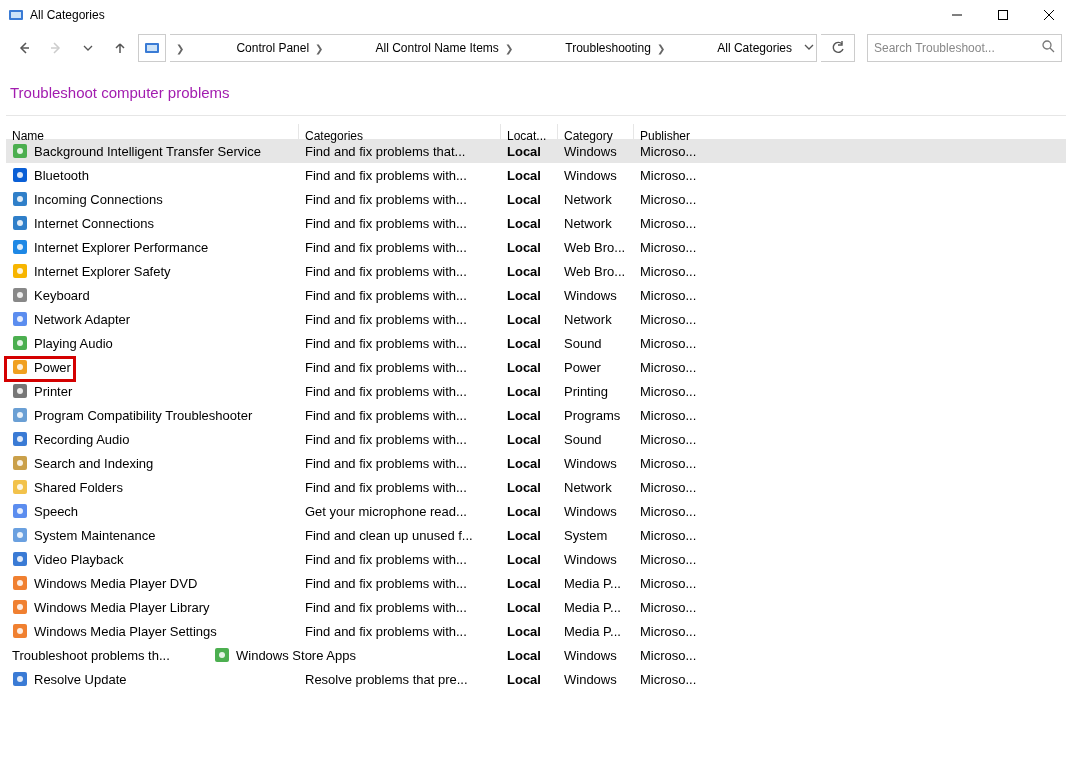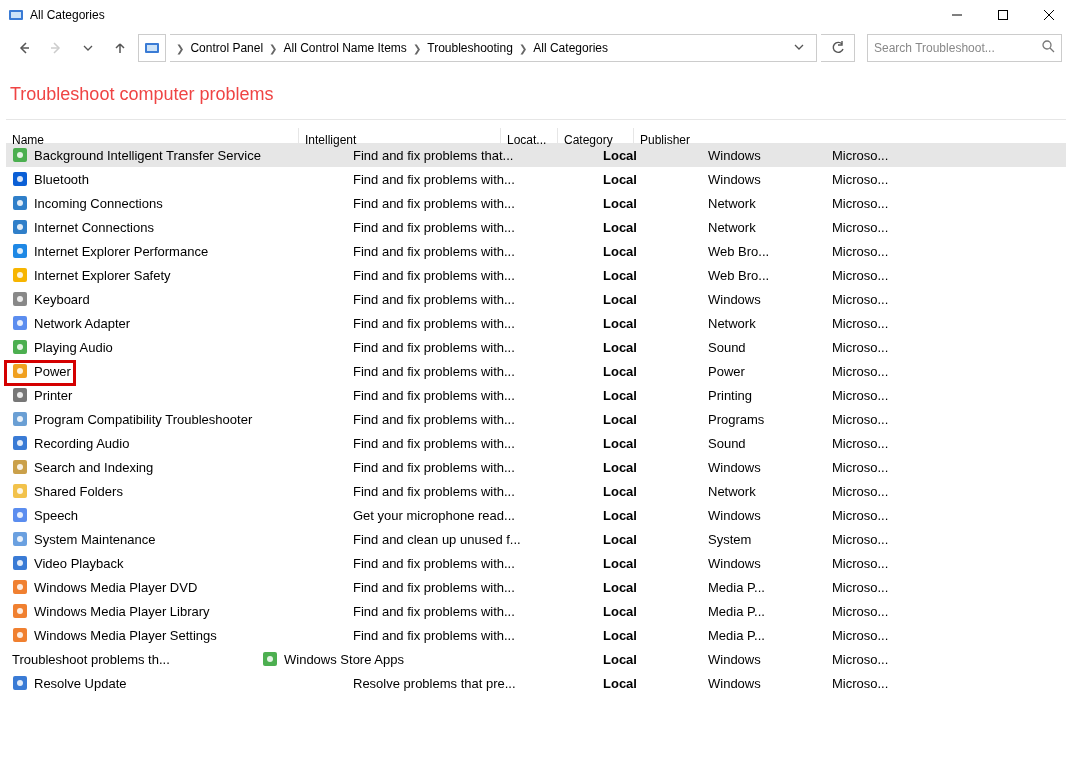--- a/index.html
+++ b/index.html
@@ -59,21 +59,21 @@
   border: 1px solid #ccc;
   border-left: none;
   display: flex;
   align-items: center;
   padding: 0 6px;
   font-size: 12px;
   gap: 6px;
   overflow: hidden;
 }
 .bc-sep { color: #666; font-size: 10px; }
-.bc-item { white-space: nowrap; }
+.bc-item { white-space: nowrap; margin-left: 46px; }
 .addr-chev {
   margin-left: auto;
   color: #555;
   padding: 0 6px;
 }
 .refresh-btn {
   width: 34px; height: 28px;
   border: 1px solid #ccc; border-left: none;
   display: flex; align-items: center; justify-content: center;
   background: transparent; cursor: pointer;
@@ -87,22 +87,22 @@
   color: #888;
 }
 .search-box input {
   border: none; outline: none; font-size: 12px;
   flex: 1; color: #701a75; background: transparent;
 }
 .search-box input::placeholder { color: #888; }
 .search-icon { margin-left: 4px; }
 
 .heading {
-  color: #ef4444;
-  font-size: 18px;
+  color: #a21caf;
+  font-size: 15px;
   font-weight: 400;
   padding: 18px 0 14px 10px;
 }
 
 .list-area { padding: 0 6px; position: relative; }
 .column-headers {
   display: flex;
   height: 24px;
   align-items: center;
   border-top: 1px solid #e6e6e6;
@@ -124,21 +124,20 @@
 .col-loc  { width: 57px; }
 .col-cat  { width: 76px; }
 .col-pub  { width: 78px; border-right: none; }
 
 .rows { }
 .row {
   display: flex;
   height: 24px;
   align-items: center;
   font-size: 13px;
-  gap: 48px;
 }
 .row.selected { background: #e6e6e6; }
 .row .cell {
   padding: 0 6px;
   overflow: hidden;
   white-space: nowrap;
   text-overflow: ellipsis;
   display: flex;
   align-items: center;
   height: 100%;
@@ -255,21 +254,21 @@
         </svg>
     </span>
   </div>
 </div>
 
 <div class="heading">Troubleshoot computer problems</div>
 
 <div class="list-area">
   <div class="column-headers">
     <div class="col col-name">Name</div>
-    <div class="col col-desc">Intelligent</div>
+    <div class="col col-desc">Categories</div>
     <div class="col col-loc">Locat...</div>
     <div class="col col-cat">Category</div>
     <div class="col col-pub">Publisher</div>
   </div>
   <div class="rows" id="rows">
       <div class="row selected">
         <div class="cell cell-name">
           <span class="row-icon">
             <svg viewBox="0 0 16 16" width="16" height="16">
               <rect x="1" y="1" width="14" height="14" rx="2" fill="#4caf50"></rect>

